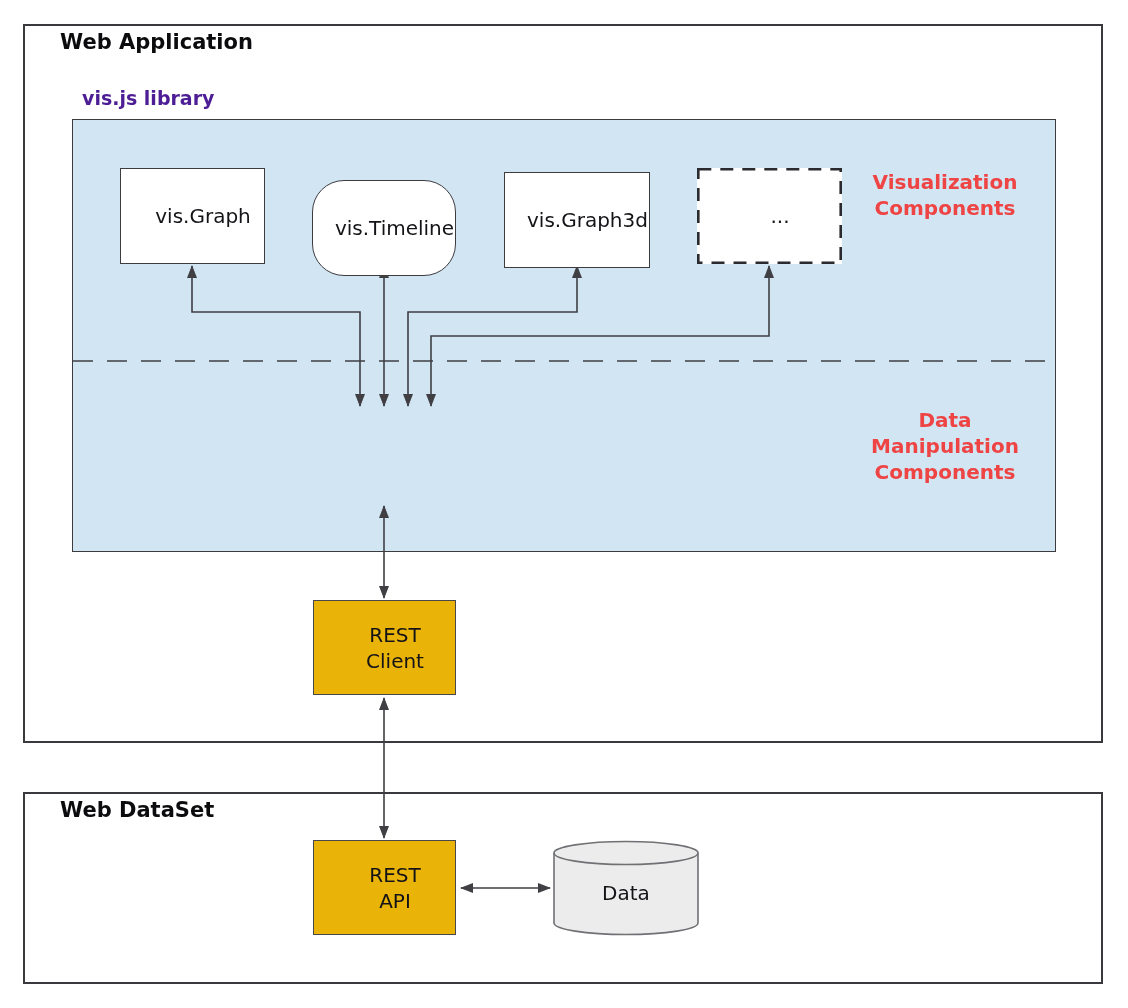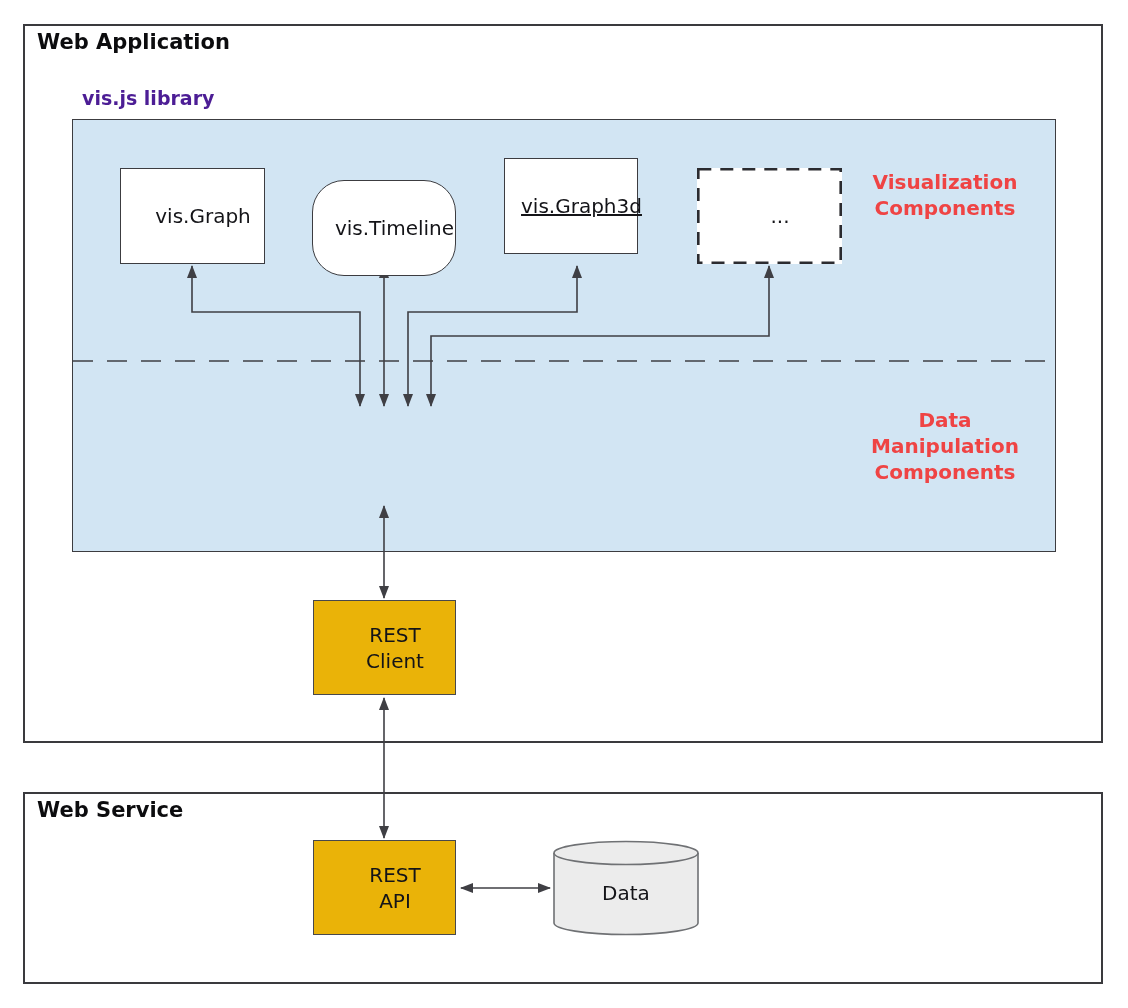--- a/index.html
+++ b/index.html
@@ -16,20 +16,21 @@
     border:2px solid #3a3a3e;
     background:#ffffff;
     box-sizing:border-box;
   }
   .panel-title{
     position:absolute;
     font-weight:bold;
     font-size:21px;
     color:#0c0c0e;
     white-space:nowrap;
+    margin-left:23px;
   }
   .sub-label{
     position:absolute;
     font-weight:bold;
     font-size:19px;
     color:#4c1d95;
     white-space:nowrap;
   }
   .blue-panel{
     position:absolute;
@@ -105,29 +106,29 @@
     <path d="M461 888 H550" fill="none" stroke="#3f3f44" stroke-width="1.6" marker-start="url(#arrowrev)" marker-end="url(#arrow)"></path>
 
     <g>
       <path d="M554 853 v70 a72 11.5 0 0 0 144 0 v-70" fill="#ececec" stroke="#6f7174" stroke-width="1.6"></path>
       <ellipse cx="626" cy="853" rx="72" ry="11.5" fill="#ececec" stroke="#6f7174" stroke-width="1.6"></ellipse>
     </g>
   </svg>
 
   <div class="panel-title" style="left:37px;top:30px;">Web Application</div>
   <div class="sub-label" style="left:82px;top:87px;">vis.js library</div>
-  <div class="panel-title" style="left:37px;top:798px;">Web Service</div>
+  <div class="panel-title" style="left:37px;top:798px;">Web DataSet</div>
 
   <div class="comp-box" style="left:120px;top:168px;width:145px;height:96px;">
     <span class="lbl">vis.Graph</span>
   </div>
   <div class="comp-box" style="left:312px;top:180px;width:144px;height:96px;border-radius:32px;">
     <span class="lbl">vis.Timeline</span>
   </div>
-  <div class="comp-box" style="left:504px;top:158px;width:134px;height:96px;text-decoration:underline;">
+  <div class="comp-box" style="left:504px;top:172px;width:146px;height:96px;">
     <span class="lbl">vis.Graph3d</span>
   </div>
   <div class="comp-box dashed" style="left:697px;top:168px;width:145px;height:96px;">
     <svg class="dash-rect-svg" width="145" height="96">
       <rect x="1.3" y="1.3" width="142.4" height="93.4" fill="#ffffff" stroke="#2b2b2f" stroke-width="2.6" stroke-dasharray="13 9"></rect>
     </svg>
     <span class="lbl">...</span>
   </div>
 
   <div class="side-label" style="left:830px;top:169px;width:230px;">Visualization

